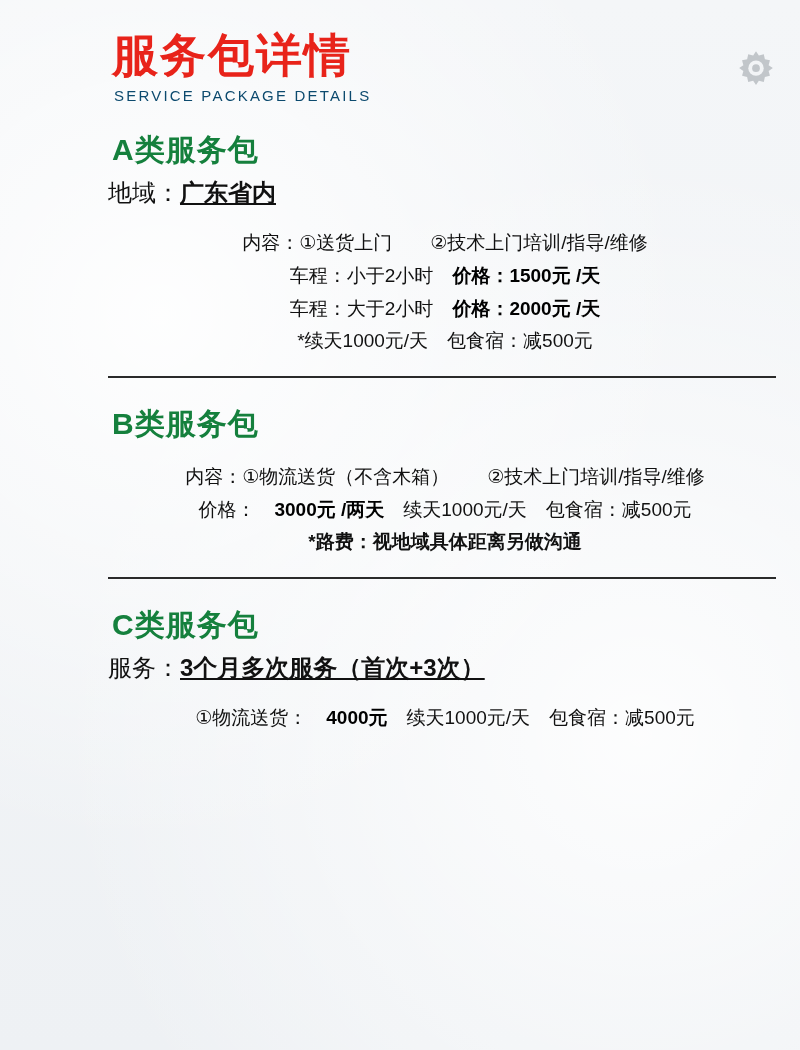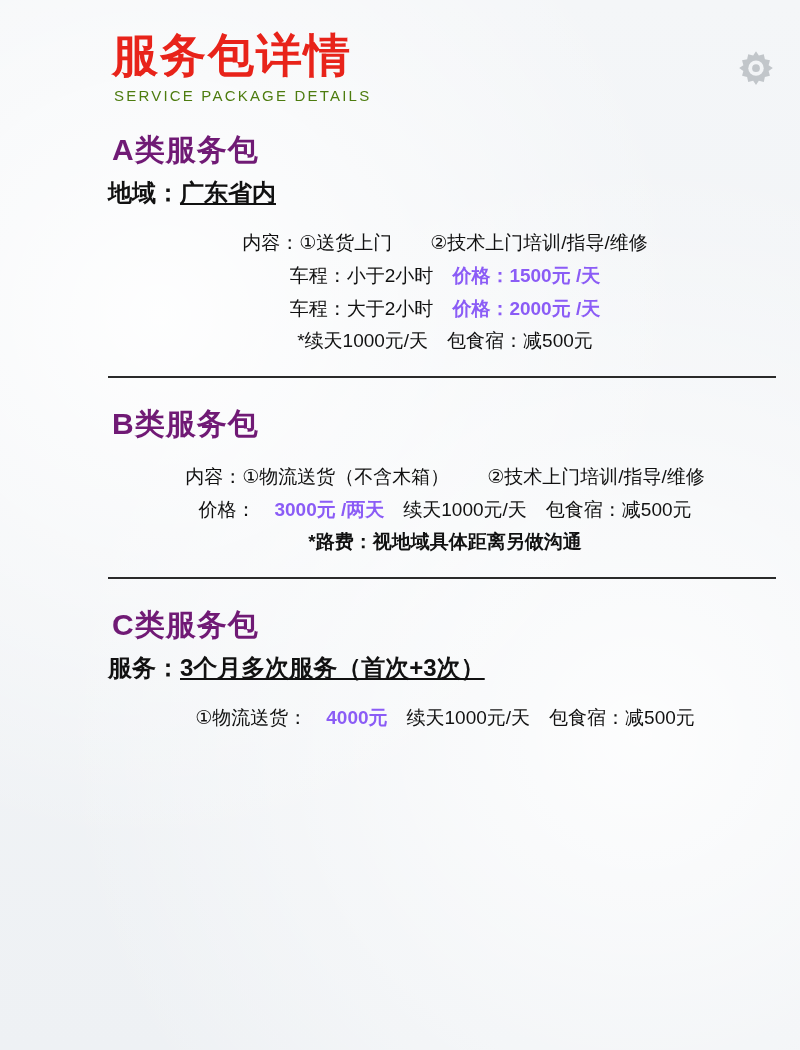--- a/index.html
+++ b/index.html
@@ -42,21 +42,21 @@
   .title-cn {
     font-size: 46px;
     font-weight: bold;
     color: #e8231a;
     letter-spacing: 2px;
     line-height: 1.2;
     margin: 0 0 4px 14px;
   }
   .title-en {
     font-size: 15px;
-    color: #4d7c0f;
+    color: #0c4a6e;
     letter-spacing: 2.2px;
     margin: 0 0 0 16px;
   }
   .gear {
     position: absolute;
     right: 4px;
     top: 48px;
     width: 44px;
     height: 44px;
     opacity: 0.55;
@@ -64,44 +64,44 @@
 
   
   .section {
     margin-top: 26px;
   }
   .section-title {
     font-size: 30px;
     font-weight: bold;
     letter-spacing: 1px;
     margin: 0 0 6px 14px;
-    color: #701a75;
+    color: #15803d;
   }
   .region-line {
     font-size: 24px;
     margin: 0 0 8px 10px;
     color: #111;
   }
   .region-line .label {
-    font-weight: bold;
+    font-weight: normal;
   }
   .region-line .value {
     font-weight: bold;
     text-decoration: underline;
   }
   .row {
     font-size: 19px;
     line-height: 1.72;
     margin-left: 10px;
     color: #111;
     white-space: nowrap;
     text-align: center;
   }
   .row .red {
-    color: #8b5cf6;
+    color: #000000;
     font-weight: bold;
   }
   .row .bold {
     font-weight: bold;
   }
 
   .divider {
     height: 2px;
     background: #2a2a2a;
     margin: 18px 6px 0 10px;

